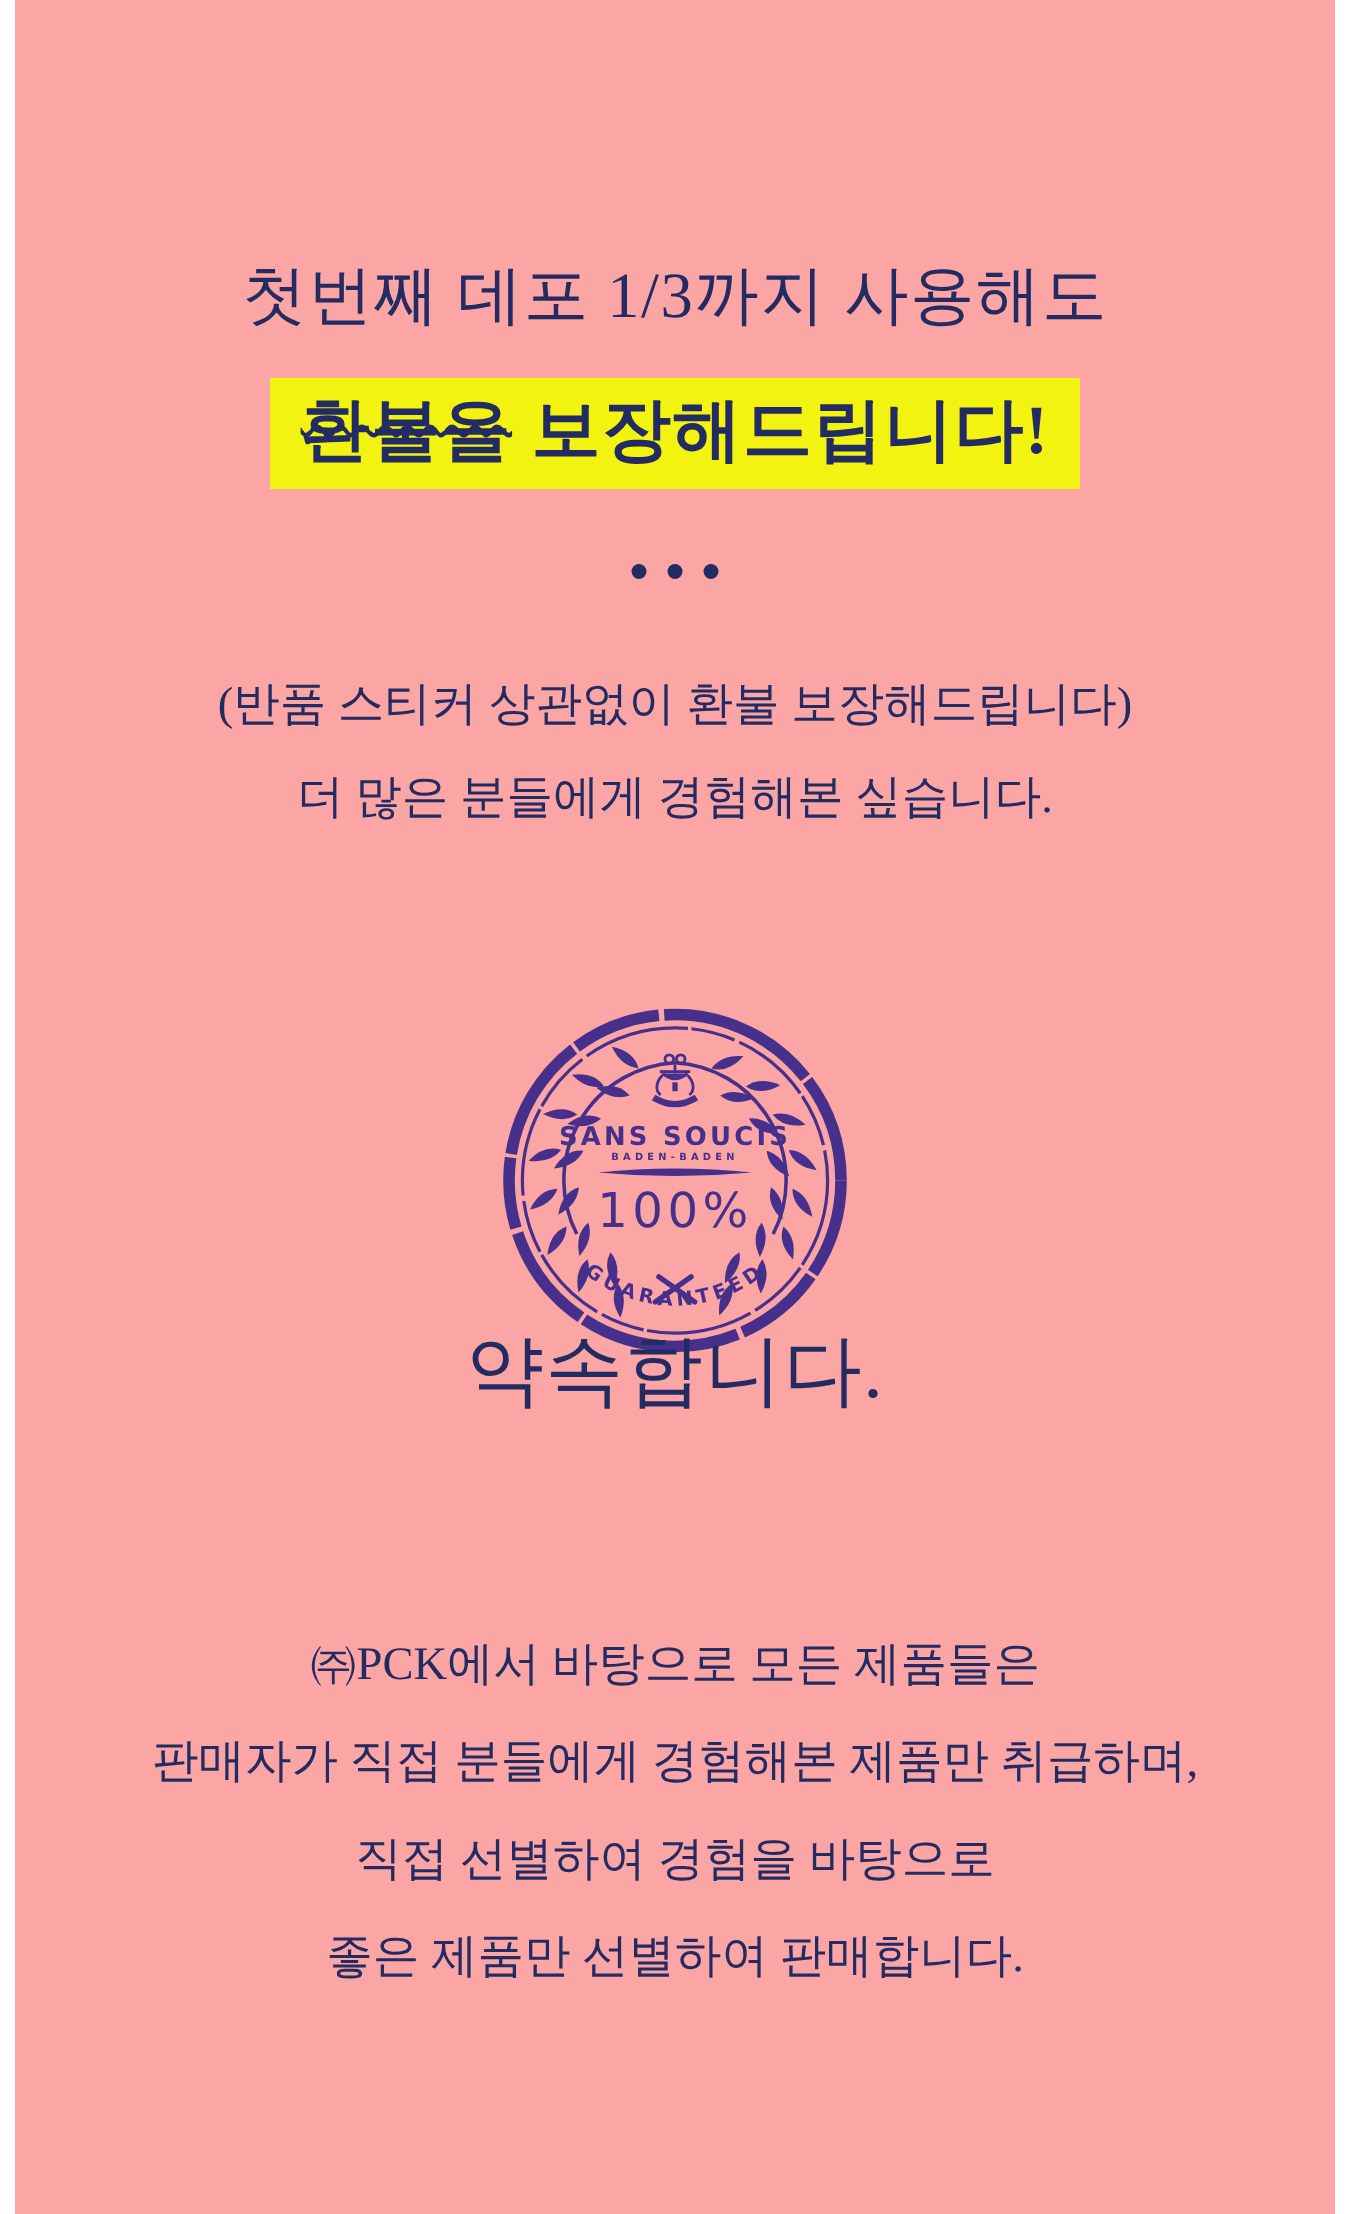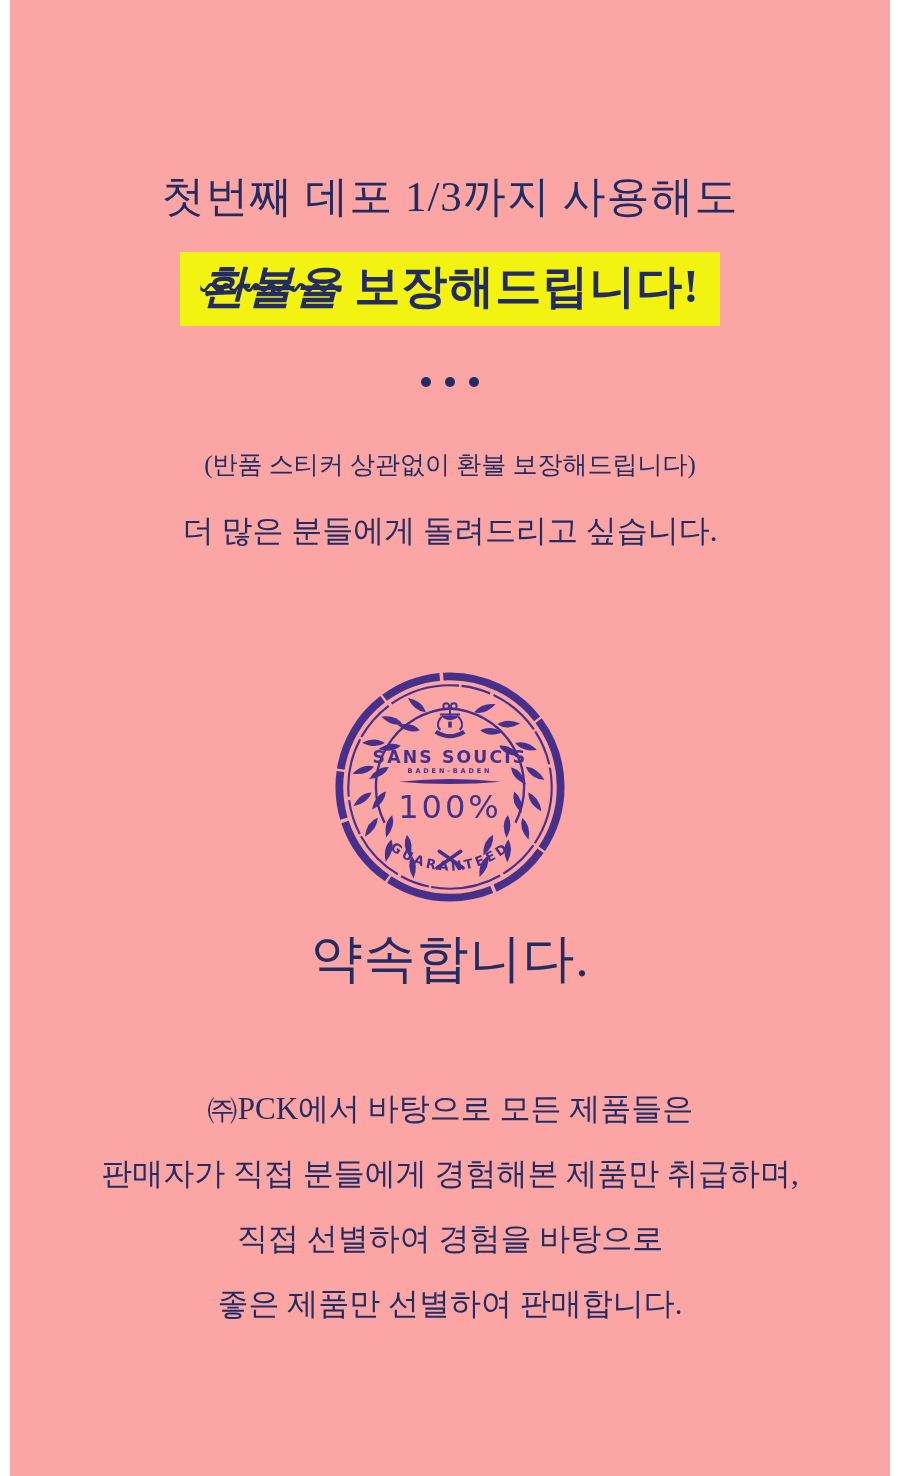--- a/index.html
+++ b/index.html
@@ -20,59 +20,58 @@
     display:inline-block;
     background:#f3f312;
     font-size:46px;font-weight:700;
     padding:4px 20px 8px 20px;
     letter-spacing:1px;
   }
   .struck{
     text-decoration-line:line-through;
     text-decoration-style:wavy;
     text-decoration-thickness:3px;
-    font-style:italic;
   }
   .rest{margin-left:0.28em;}
 
   .dots{top:372px;}
   .dots span{
     display:inline-block;width:10px;height:10px;border-radius:50%;
     background:#232c62;margin:0 7px;vertical-align:middle;
   }
 
-  .note1{top:448px;font-size:25px;}
+  .note1{top:448px;font-size:31px;}
   .note2{top:510px;font-size:31px;}
 
   .seal-wrap{top:668px;left:50%;transform:translateX(-50%);width:238px;height:238px;position:absolute;}
   .seal-wrap svg{width:100%;height:100%;display:block;}
   .seal-sans{font-family:"DejaVu Sans","Liberation Sans",sans-serif;}
 
-  .promise{top:924px;font-size:52px;letter-spacing:1px;}
+  .promise{top:879px;font-size:52px;letter-spacing:1px;}
 
   .footer{top:1076px;font-size:31px;line-height:65px;}
   .footer div{white-space:nowrap;}
 </style>
 </head>
 <body>
 
 <div class="page">
 
   <div class="abs hero-line1 navy">첫번째 데포 1/3까지 사용해도</div>
 
   <div class="abs hero-line2">
     <span class="highlight navy"><span class="struck">환불을</span><span class="rest">보장해드립니다!</span></span>
   </div>
 
   <div class="abs dots">
     <span></span><span></span><span></span>
   </div>
 
   <div class="abs note1 navy">(반품 스티커 상관없이 환불 보장해드립니다)</div>
-  <div class="abs note2 navy">더 많은 분들에게 돌려드리고 싶습니다.</div>
+  <div class="abs note2 navy">더 많은 분들에게 경험해본 싶습니다.</div>
 
   <div class="seal-wrap">
     <svg viewBox="0 0 200 200" xmlns="http://www.w3.org/2000/svg">
       <defs>
         <path id="lf" d="M0,0 Q7,-7 3,-19 Q-4,-9 0,0 Z"></path>
         <path id="garc" d="M 28,125 A 80,80 0 0 0 172,125"></path>
       </defs>
       <g stroke="#46308c" fill="none">
         <circle cx="100" cy="100" r="93" stroke-width="6.5" stroke-dasharray="70 2 50 3 90 2 60 3 40 2" stroke-dashoffset="15"></circle>
         <circle cx="100" cy="100" r="85.5" stroke-width="1.8" stroke-dasharray="50 2 35 3 60 2 25 3 45 2 30 3"></circle>

